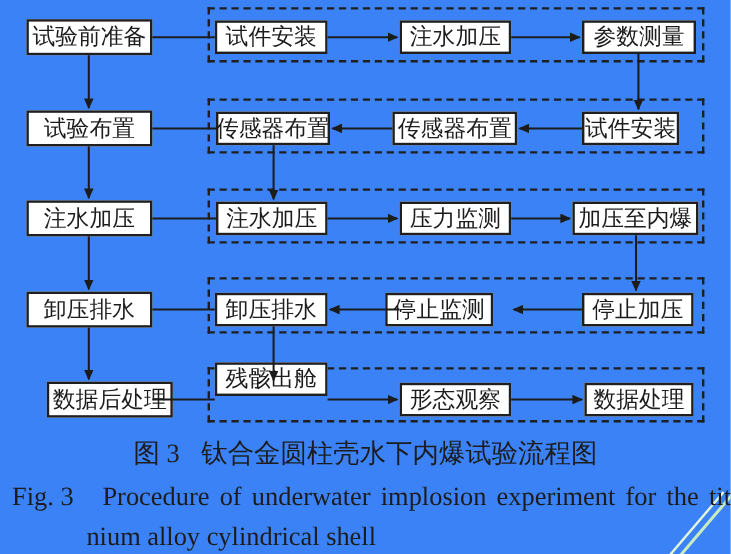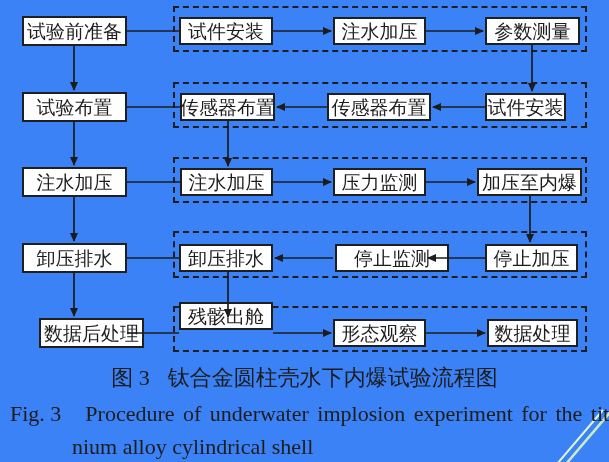--- a/index.html
+++ b/index.html
@@ -58,21 +58,21 @@
 
   <div class="box" style="left:180px;top:93px;width:95px;height:28px">传感器布置</div>
   <div class="box" style="left:327px;top:93px;width:104px;height:28px">传感器布置</div>
   <div class="box" style="left:485px;top:93px;width:81px;height:28px">试件安装</div>
 
   <div class="box" style="left:180px;top:168px;width:93px;height:28px">注水加压</div>
   <div class="box" style="left:333px;top:168px;width:93px;height:28px">压力监测</div>
   <div class="box" style="left:477px;top:168px;width:105px;height:28px">加压至内爆</div>
 
   <div class="box" style="left:179px;top:244px;width:94px;height:28px">卸压排水</div>
-  <div class="box" style="left:335px;top:244px;width:114px;height:28px">停止监测</div>
+  <div class="box" style="left:321px;top:244px;width:90px;height:28px">停止监测</div>
   <div class="box" style="left:485px;top:244px;width:93px;height:28px">停止加压</div>
 
   <div class="box" style="left:179px;top:302px;width:94px;height:28px">残骸出舱</div>
   <div class="box" style="left:333px;top:319px;width:93px;height:28px">形态观察</div>
   <div class="box" style="left:487px;top:319px;width:91px;height:28px">数据处理</div>
 
   <svg class="connectors" width="609" height="462">
     <defs>
       <marker id="arr" markerWidth="10" markerHeight="8" refX="8" refY="4" orient="auto" markerUnits="userSpaceOnUse">
         <path d="M0,0 L9,4 L0,8 z" fill="#1c1c1c"></path>

